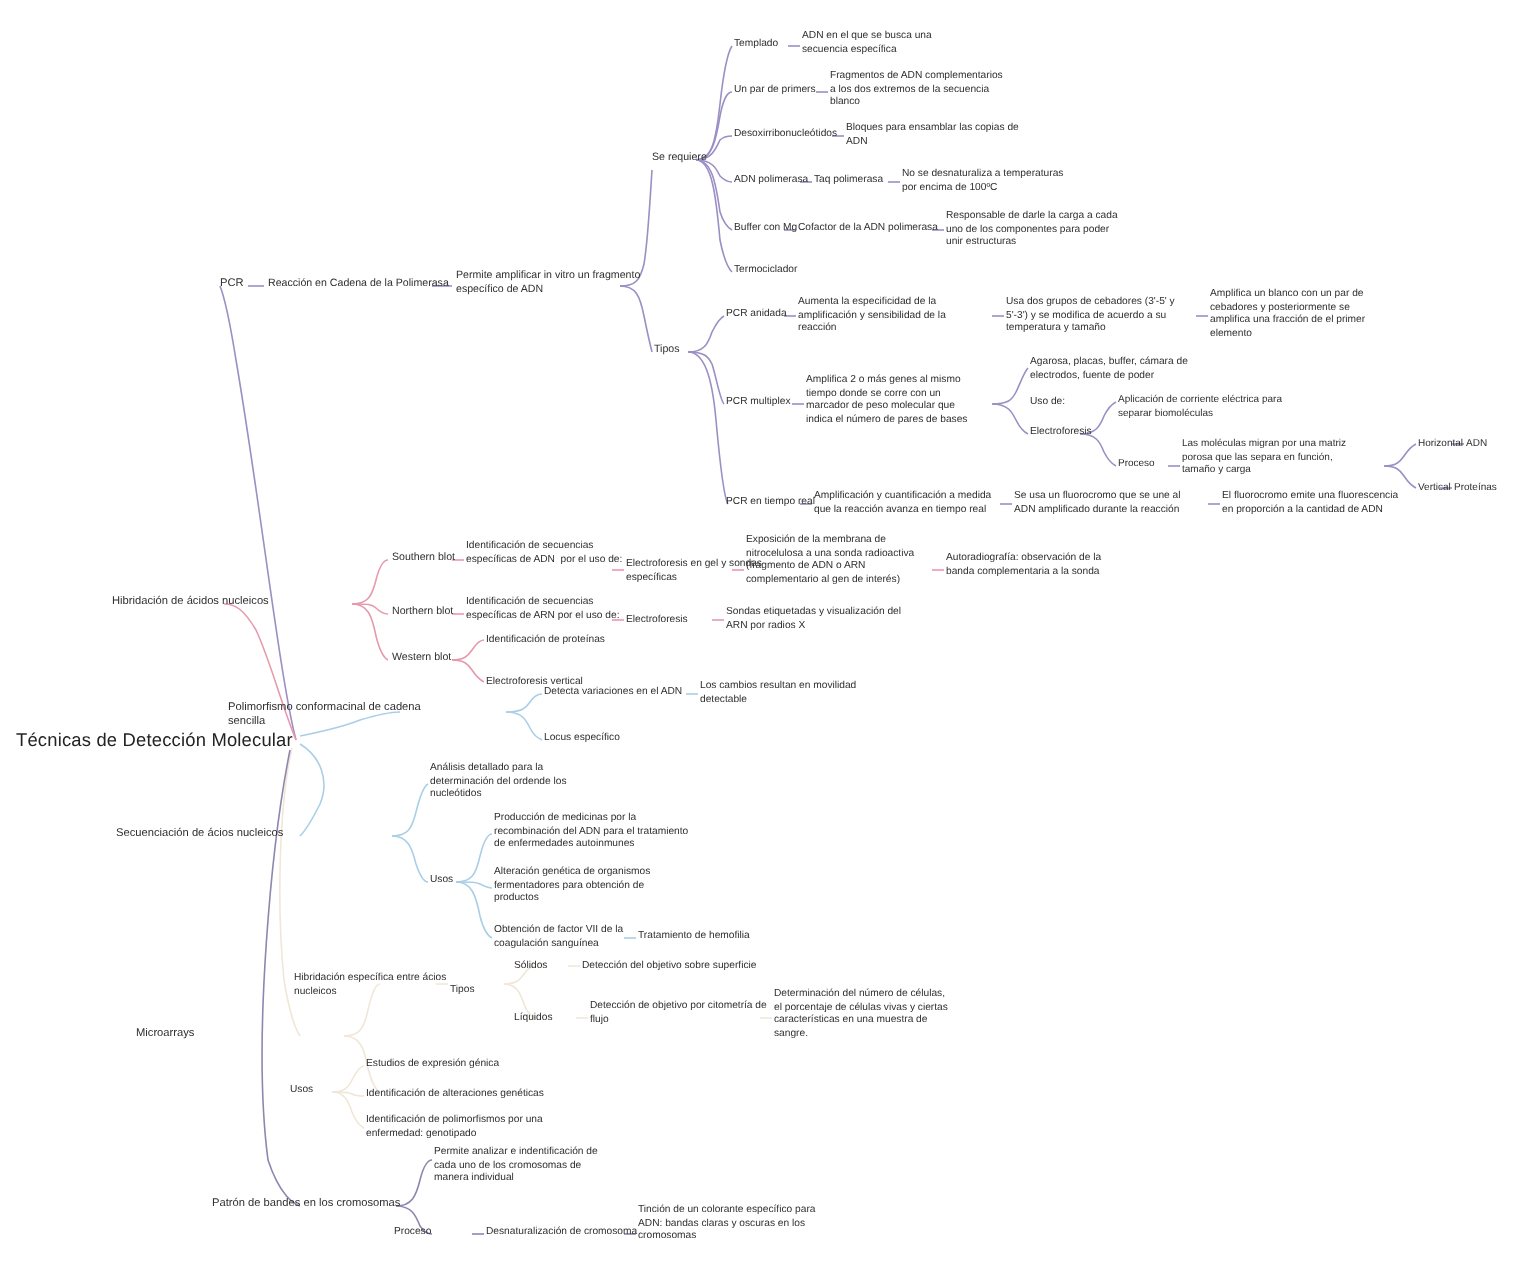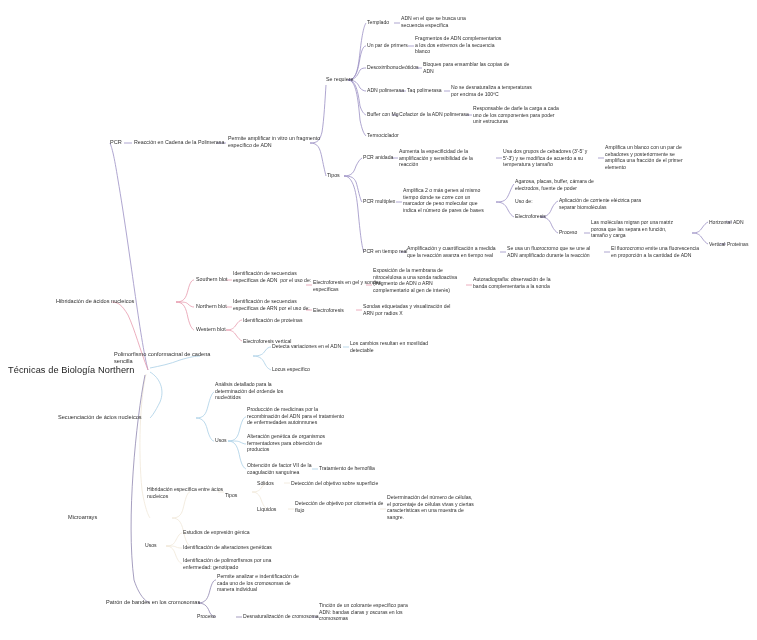--- a/index.html
+++ b/index.html
@@ -147,21 +147,21 @@
       <path d="M166,546 C172,546 174,546 176,547 C178,548 180,548 182,548" stroke="#f0e7d8"></path>
       <path d="M166,546 C172,546 174,550 176,556 C178,561 180,563 182,564" stroke="#f0e7d8"></path>
 
       <path d="M198,603 C206,603 208,598 210,590 C212,582 214,580 216,580" stroke="#8f86b0"></path>
       <path d="M198,603 C206,603 208,608 210,613 C212,616 214,617 216,617" stroke="#8f86b0"></path>
       <path d="M236,617 L242,617" stroke="#8f86b0"></path>
       <path d="M312,617 L318,617" stroke="#8f86b0"></path>
     </g>
   </svg>
 
-  <div class="node root" style="left:8px; top:364px;">Técnicas de Biología Northern</div>
+  <div class="node root" style="left:8px; top:364px;">Técnicas de Detección Molecular</div>
 
   <div class="node lvl1" style="left:110px; top:139px;">PCR</div>
   <div class="node lvl2" style="left:134px; top:139px;">Reacción en Cadena de la Polimerasa</div>
   <div class="node lvl2" style="left:228px; top:135px;">Permite amplificar in vitro un fragmento
 específico de ADN</div>
 
   <div class="node lvl2" style="left:326px; top:76px;">Se requiere</div>
   <div class="node lvl3" style="left:367px; top:19px;">Templado</div>
   <div class="node lvl3" style="left:401px; top:15px;">ADN en el que se busca una
 secuencia específica</div>

